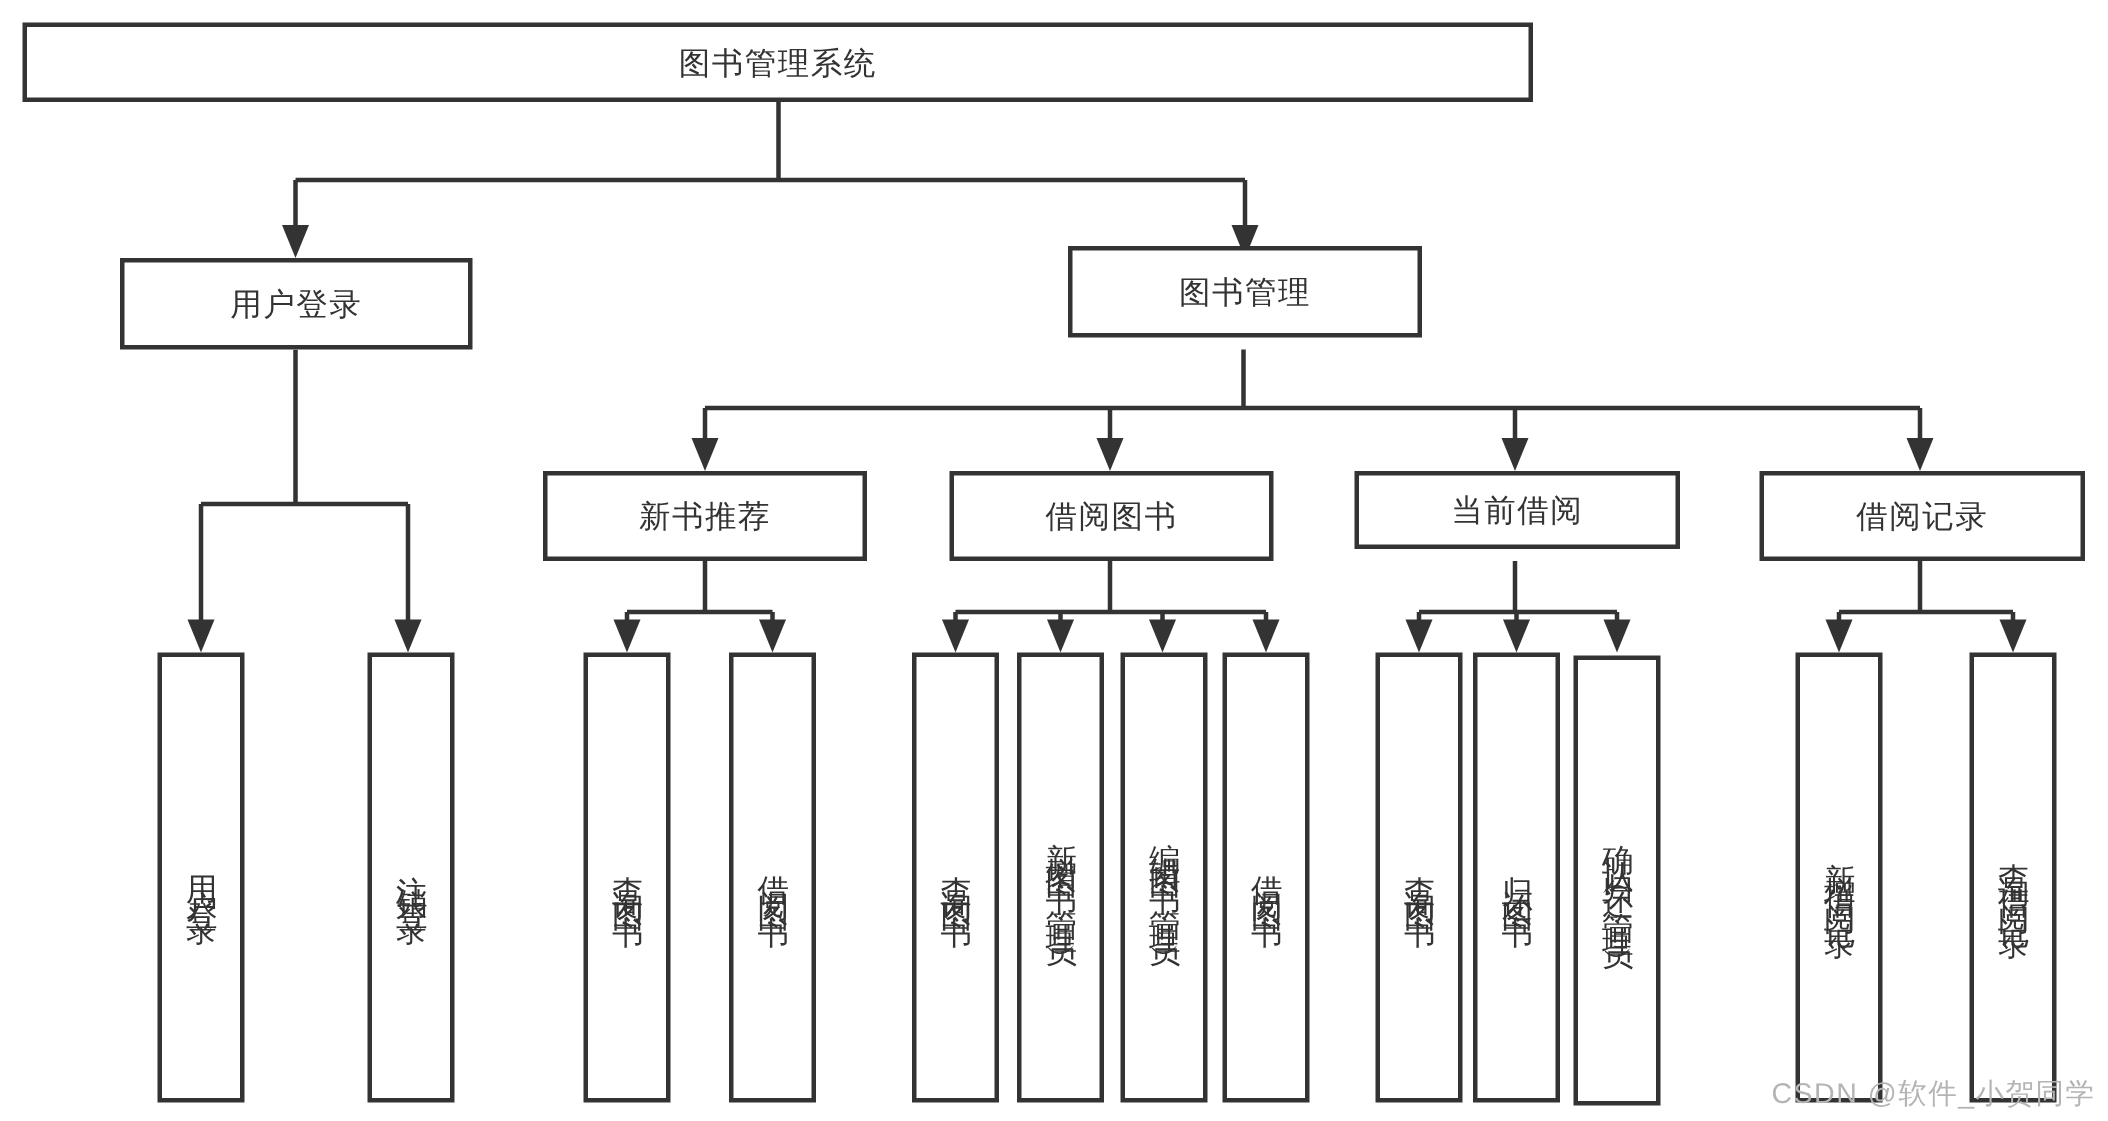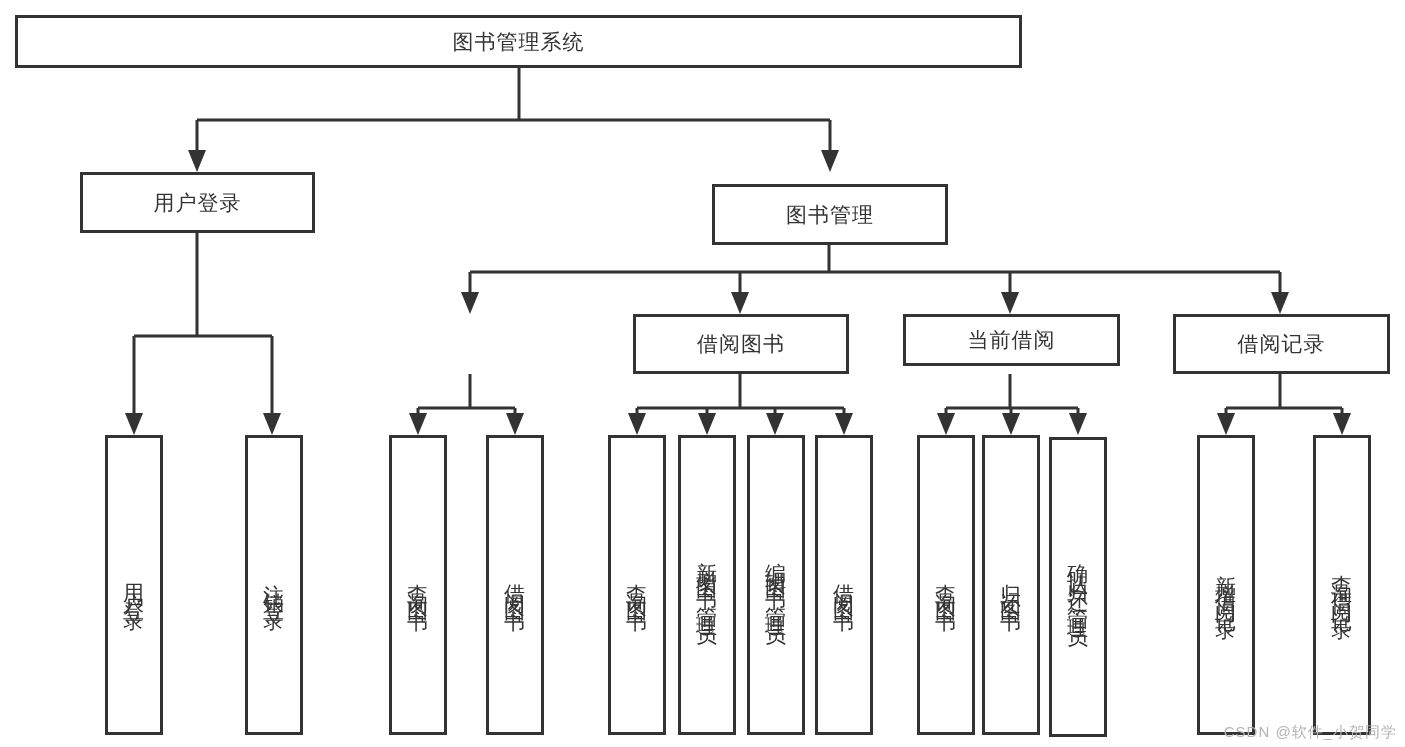--- a/index.html
+++ b/index.html
@@ -39,21 +39,21 @@
     letter-spacing: 9px;
     line-height: 1;
     white-space: nowrap;
   }
   .watermark {
     position: absolute;
     right: 8px;
     bottom: 5px;
     z-index: 3;
     color: var(--watermark);
-    font-size: 15px;
+    font-size: 19px;
     letter-spacing: 1px;
     white-space: nowrap;
   }
 </style>
 </head>
 <body>
 
 <div class="canvas">
 
   <svg class="wires" width="1405" height="747" viewBox="0 0 1405 747">
@@ -114,24 +114,27 @@
     </g>
   </svg>
 
   <div class="box" style="left:15px;top:15px;width:1007px;height:53px">
     <span>图书管理系统</span>
   </div>
 
   <div class="box" style="left:80px;top:172px;width:235px;height:61px">
     <span>用户登录</span>
   </div>
-  <div class="box" style="left:712px;top:184px;width:236px;height:61px">
+  <div class="box" style="left:712px;top:164px;width:236px;height:61px">
     <span>图书管理</span>
   </div>
 
+  <div class="box" style="left:362px;top:314px;width:216px;height:60px">
+    <span>新书推荐</span>
+  </div>
   <div class="box" style="left:633px;top:314px;width:216px;height:60px">
     <span>借阅图书</span>
   </div>
   <div class="box" style="left:903px;top:314px;width:217px;height:52px">
     <span>当前借阅</span>
   </div>
   <div class="box" style="left:1173px;top:314px;width:217px;height:60px">
     <span>借阅记录</span>
   </div>
 

